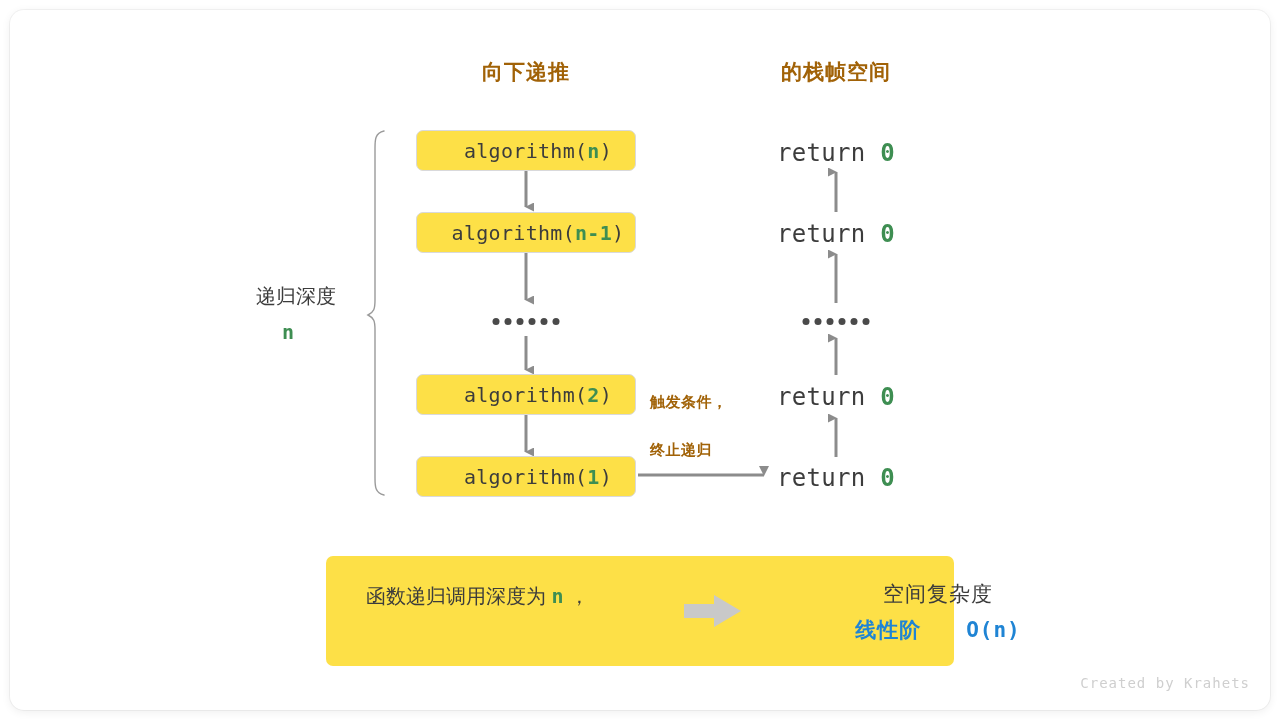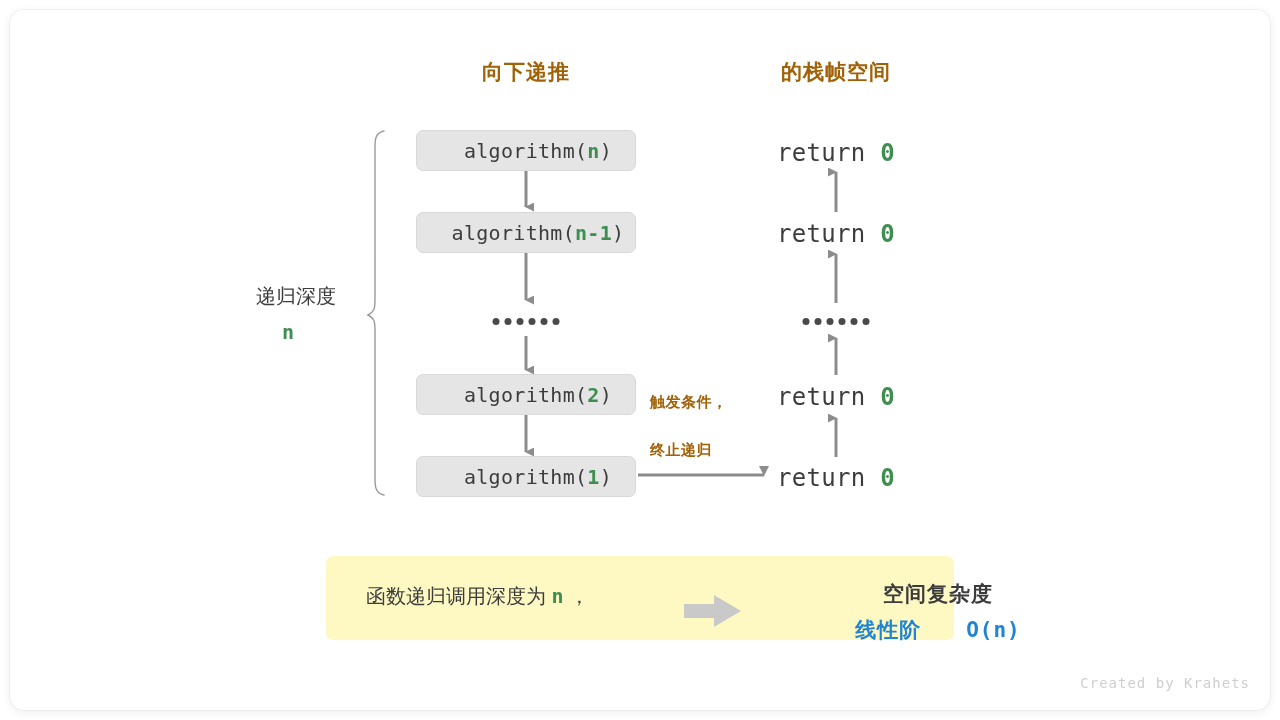--- a/index.html
+++ b/index.html
@@ -46,21 +46,21 @@
   #hdr-down { left: 526px; top: 58px; }
   #hdr-up   { left: 836px; top: 58px; }
 
   
   .call-box {
     position: absolute;
     left: 416px;
     width: 220px;
     height: 41px;
     box-sizing: border-box;
-    background: #e5e5e5;
+    background: #fde047;
     border: 1px solid #d9d9db;
     border-radius: 7px;
     display: flex;
     align-items: center;
     justify-content: center;
     font-family: "DejaVu Sans Mono", "Liberation Mono", monospace;
     font-size: 20px;
     color: #3c3c3c;
     letter-spacing: 0.3px;
     padding-left: 24px;
@@ -146,22 +146,22 @@
   }
   #note-line1 { top: 393px; }
   #note-line2 { top: 441px; }
 
   
   #summary-panel {
     position: absolute;
     left: 326px;
     top: 556px;
     width: 628px;
-    height: 84px;
-    background: #fef9c3;
+    height: 110px;
+    background: #fde047;
     border-radius: 7px;
   }
   #summary-left {
     position: absolute;
     left: 40px;
     top: 22px;
     font-size: 20px;
     color: #3c3c3c;
     line-height: 36px;
     white-space: nowrap;
@@ -184,21 +184,21 @@
   }
   #summary-right {
     position: absolute;
     left: 512px;
     top: 20px;
     width: 200px;
     text-align: center;
   }
   #summary-title {
     font-size: 21px;
-    font-weight: bold;
+    font-weight: normal;
     color: #3c3c3c;
     letter-spacing: 1px;
     line-height: 36px;
     white-space: nowrap;
   }
   #summary-complexity {
     font-size: 21px;
     font-weight: bold;
     color: #1f84d4;
     letter-spacing: 1px;

